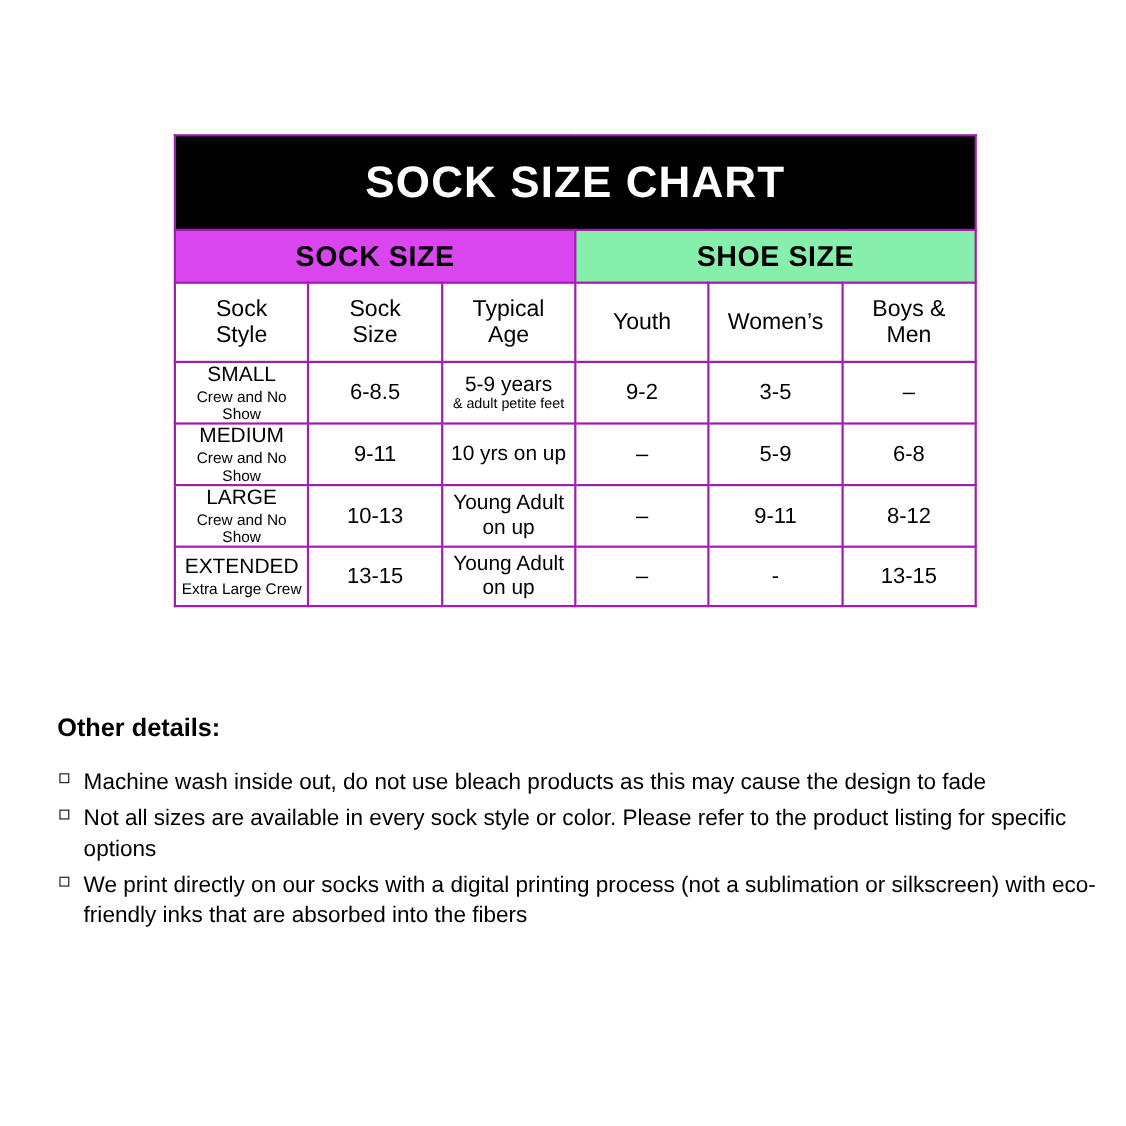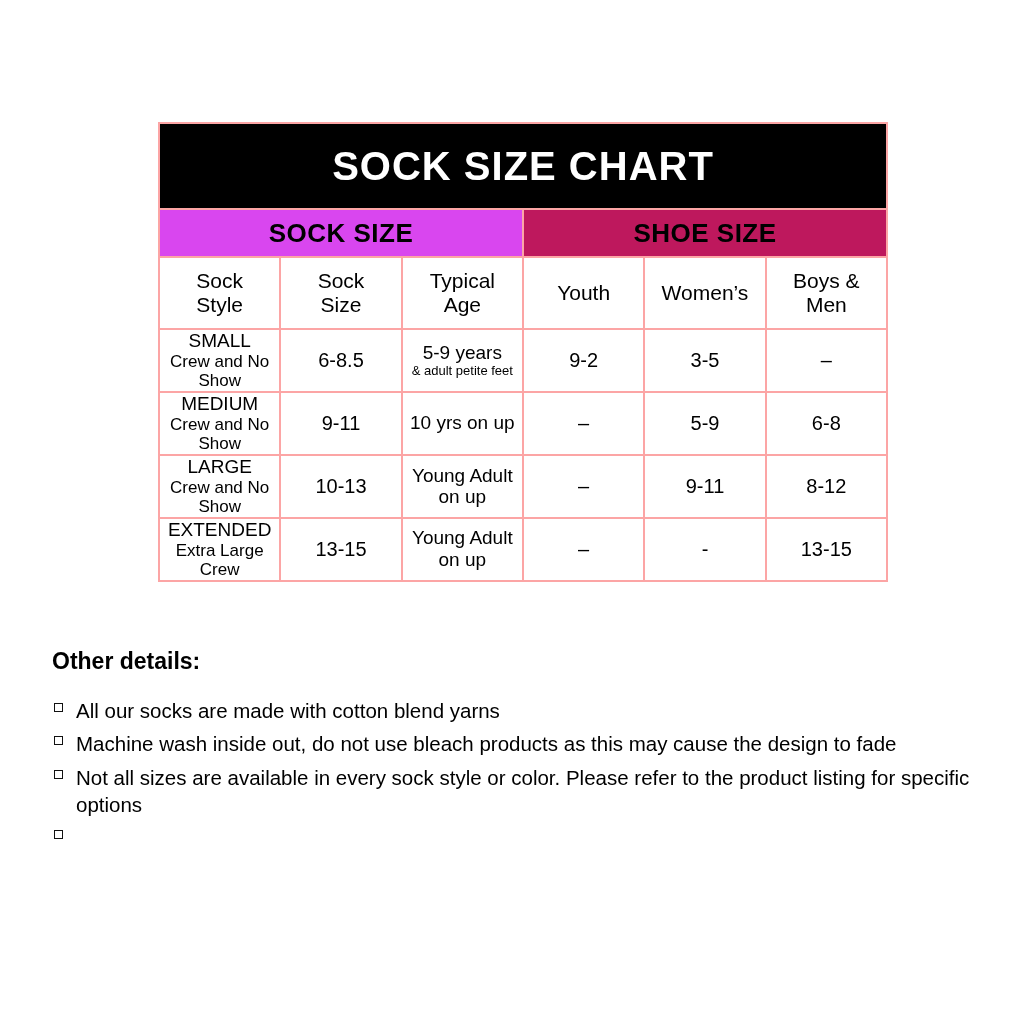--- a/index.html
+++ b/index.html
@@ -23,21 +23,21 @@
     width: 730px;
   }
 
   table.sock-table {
     border-collapse: collapse;
     width: 730px;
     table-layout: fixed;
   }
   table.sock-table td,
   table.sock-table th {
-    border: 2px solid #fca5a5;
+    border: 2px solid #a21caf;
     text-align: center;
     vertical-align: middle;
     padding: 0;
   }
 
   
   .title-cell {
     background: #000000;
     color: #ffffff;
     font-size: 40px;
@@ -50,21 +50,21 @@
   
   .group-sock {
     background: #d946ef;
     color: #000000;
     font-size: 26px;
     font-weight: bold;
     height: 46px;
     letter-spacing: .5px;
   }
   .group-shoe {
-    background: #be185d;
+    background: #86efac;
     color: #000000;
     font-size: 26px;
     font-weight: bold;
     height: 46px;
     letter-spacing: .5px;
   }
 
   
   .col-head {
     font-size: 21px;
@@ -77,21 +77,21 @@
   .data-row td {
     height: 52px;
     font-size: 20px;
     line-height: 1.15;
   }
   .style-main {
     font-size: 19px;
     display: block;
   }
   .style-sub {
-    font-size: 17px;
+    font-size: 14px;
     display: block;
   }
   .age-main {
     display: block;
     font-size: 19px;
   }
   .age-sub {
     display: block;
     font-size: 13px;
   }
@@ -230,29 +230,26 @@
         <td class="num">-</td>
         <td class="num">13-15</td>
       </tr>
     </tbody>
   </table>
 </div>
 
 <div class="details">
   <h2>Other details:</h2>
   <ul class="detail-list">
-    <li>
-      <span class="marker"></span>
-      <span>All our socks are made with cotton blend yarns</span>
-    </li>
     <li>
       <span class="marker"></span>
       <span>Machine wash inside out, do not use bleach products as this may cause the design to fade</span>
     </li>
     <li>
       <span class="marker"></span>
       <span>Not all sizes are available in every sock style or color.  Please refer to the product listing for specific options</span>
     </li>
     <li>
       <span class="marker"></span>
+      <span>We print directly on our socks with a digital printing process (not a sublimation or silkscreen) with eco-friendly inks that are absorbed into the fibers</span>
     </li>
   </ul>
 </div>
 
 </body></html>

